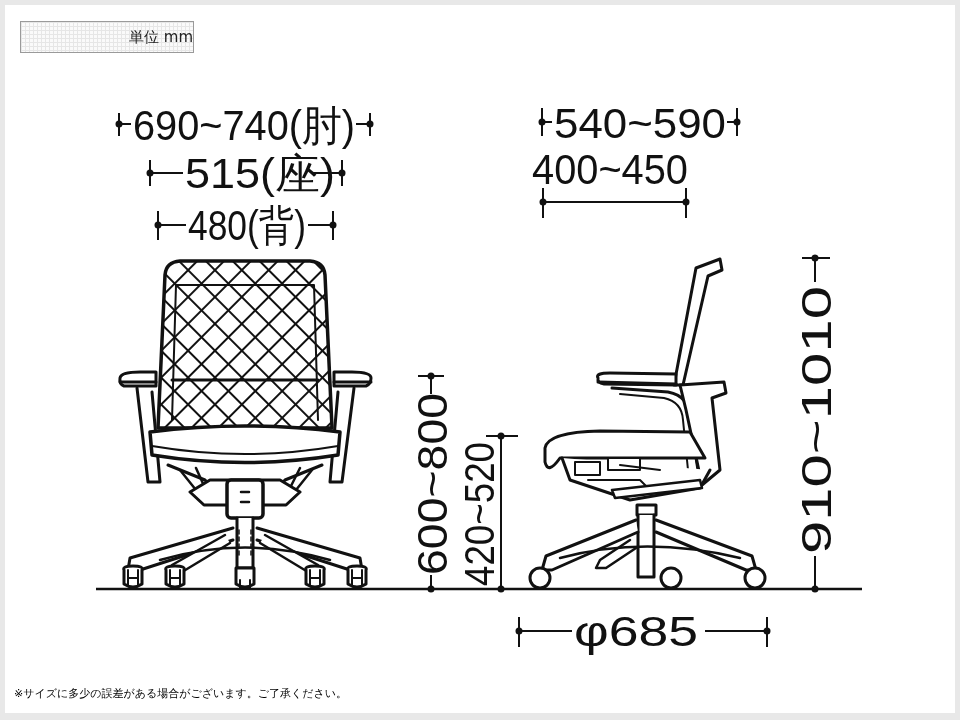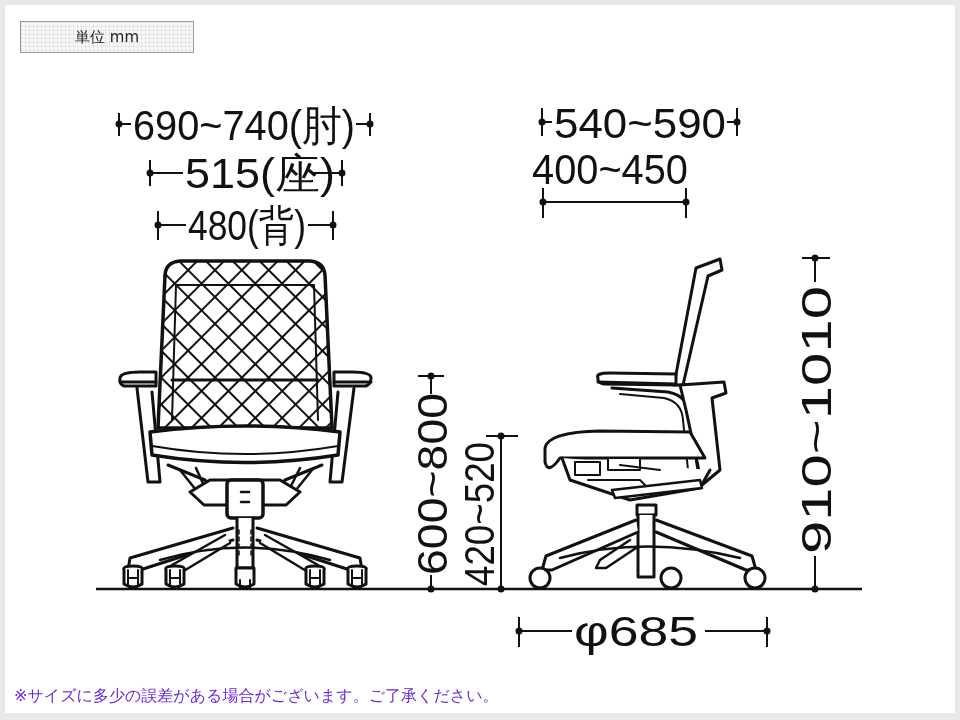--- a/index.html
+++ b/index.html
@@ -2,22 +2,22 @@
 <html><head>
 <meta charset="utf-8">
 <style>
   html,body{margin:0;padding:0;}
   body{width:960px;height:720px;background:#e8e8e8;position:relative;overflow:hidden;font-family:"DejaVu Sans","Liberation Sans",sans-serif;}
   .panel{position:absolute;left:5px;top:5px;width:950px;height:708px;background:#fff;}
   .unit-box{position:absolute;left:20px;top:21px;width:174px;height:32px;border:1px solid #9a9a9a;box-sizing:border-box;
     background-color:#fafafa;
     background-image:linear-gradient(#e6e6e6 1px,transparent 1px),linear-gradient(90deg,#e6e6e6 1px,transparent 1px);
     background-size:4px 4px;
-    display:flex;align-items:center;justify-content:center;font-size:15px;color:#222;}
-  .note{position:absolute;left:14px;top:686px;font-size:16px;color:#6d28d9;white-space:nowrap;}
+    display:flex;align-items:center;justify-content:flex-end;font-size:15px;color:#222;}
+  .note{position:absolute;left:14px;top:686px;font-size:11px;color:#000000;white-space:nowrap;}
   svg{position:absolute;left:0;top:0;}
   .dim{font-family:"Liberation Sans","DejaVu Sans",sans-serif;fill:#111;}
 </style>
 </head>
 <body>
 
 <div class="panel"></div>
 
 <div class="unit-box">
   <span>単位 mm</span>

